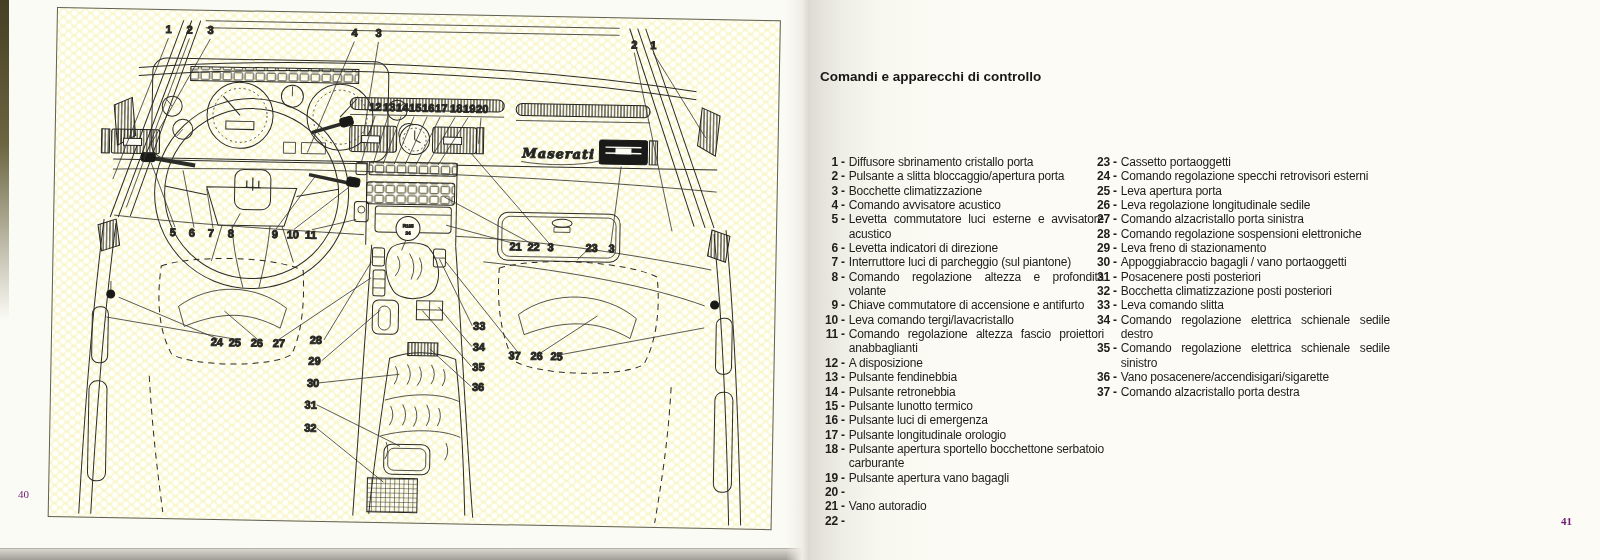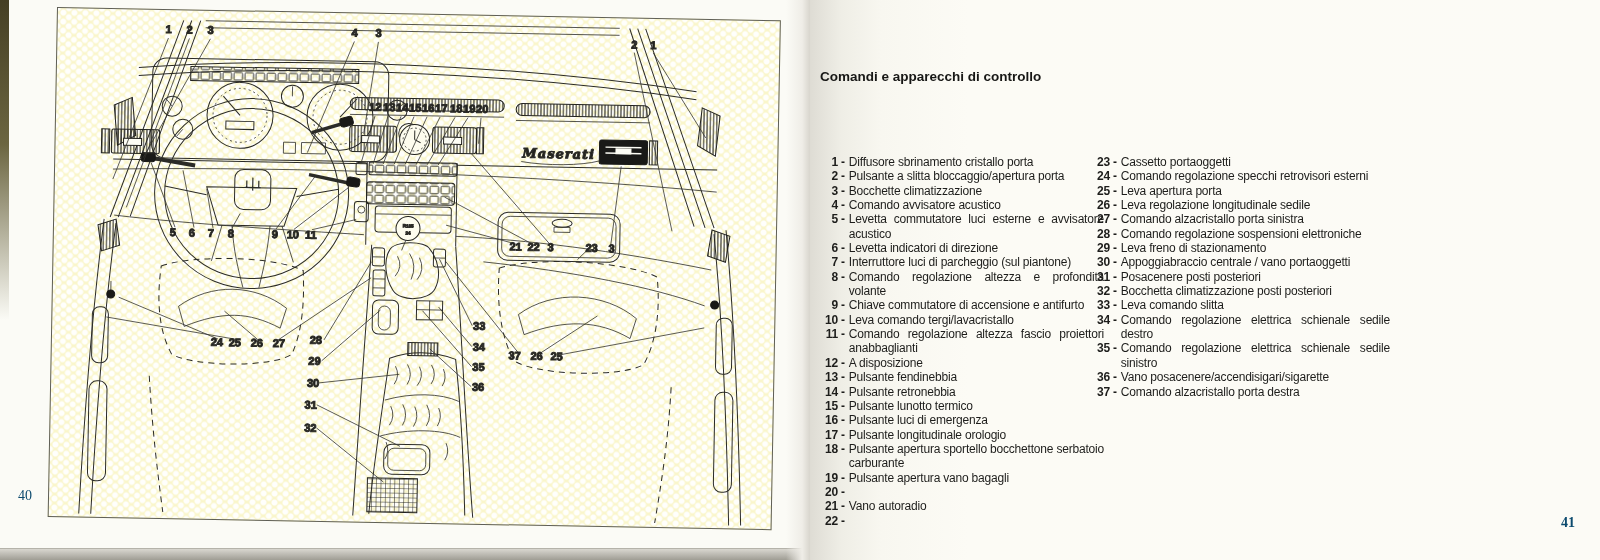--- a/index.html
+++ b/index.html
@@ -26,21 +26,21 @@
     position:absolute;left:57px;top:7px;width:722px;height:508px;
     border:1.5px solid #5f5f57;
     transform:rotate(1.05deg);transform-origin:0 0;
     background-color:#faf6cb;
     background-image:
       radial-gradient(circle,rgba(255,255,255,.95) 2.4px,rgba(255,255,255,0) 3.6px),
       radial-gradient(circle,rgba(255,255,255,.95) 2.4px,rgba(255,255,255,0) 3.6px);
     background-size:11px 9px;background-position:0 0,5.5px 4.5px;
   }
   .diagram-box svg{position:absolute;left:0;top:0;}
-  .pageno{position:absolute;font-family:"Liberation Serif",serif;font-size:14px;color:#0c4a6e;}
+  .pageno{position:absolute;font-family:"Liberation Serif",serif;font-size:11px;color:#701a75;}
   .pn-left{left:18px;top:488px;}
   .pn-right{left:1561px;top:515px;font-weight:bold;}
   
   .spine{
     position:absolute;left:786px;top:0;width:90px;height:560px;
     background:linear-gradient(90deg,
       rgba(250,250,246,0) 0%, #efede7 18%, #cfccc3 30%, #b3b0a7 40%,
       #d8d5cc 55%, #eeece5 75%, rgba(252,251,246,0) 100%);
   }
   
@@ -460,21 +460,21 @@
         <span class="txt">Comando regolazione sospensioni elettroniche</span>
       </li>
       <li>
         <span class="num">29</span>
         <span class="dash">-</span>
         <span class="txt">Leva freno di stazionamento</span>
       </li>
       <li>
         <span class="num">30</span>
         <span class="dash">-</span>
-        <span class="txt">Appoggiabraccio centrale / vano portaoggetti</span>
+        <span class="txt">Appoggiabraccio bagagli / vano portaoggetti</span>
       </li>
       <li>
         <span class="num">31</span>
         <span class="dash">-</span>
         <span class="txt">Posacenere posti posteriori</span>
       </li>
       <li>
         <span class="num">32</span>
         <span class="dash">-</span>
         <span class="txt">Bocchetta climatizzazione posti posteriori</span>

